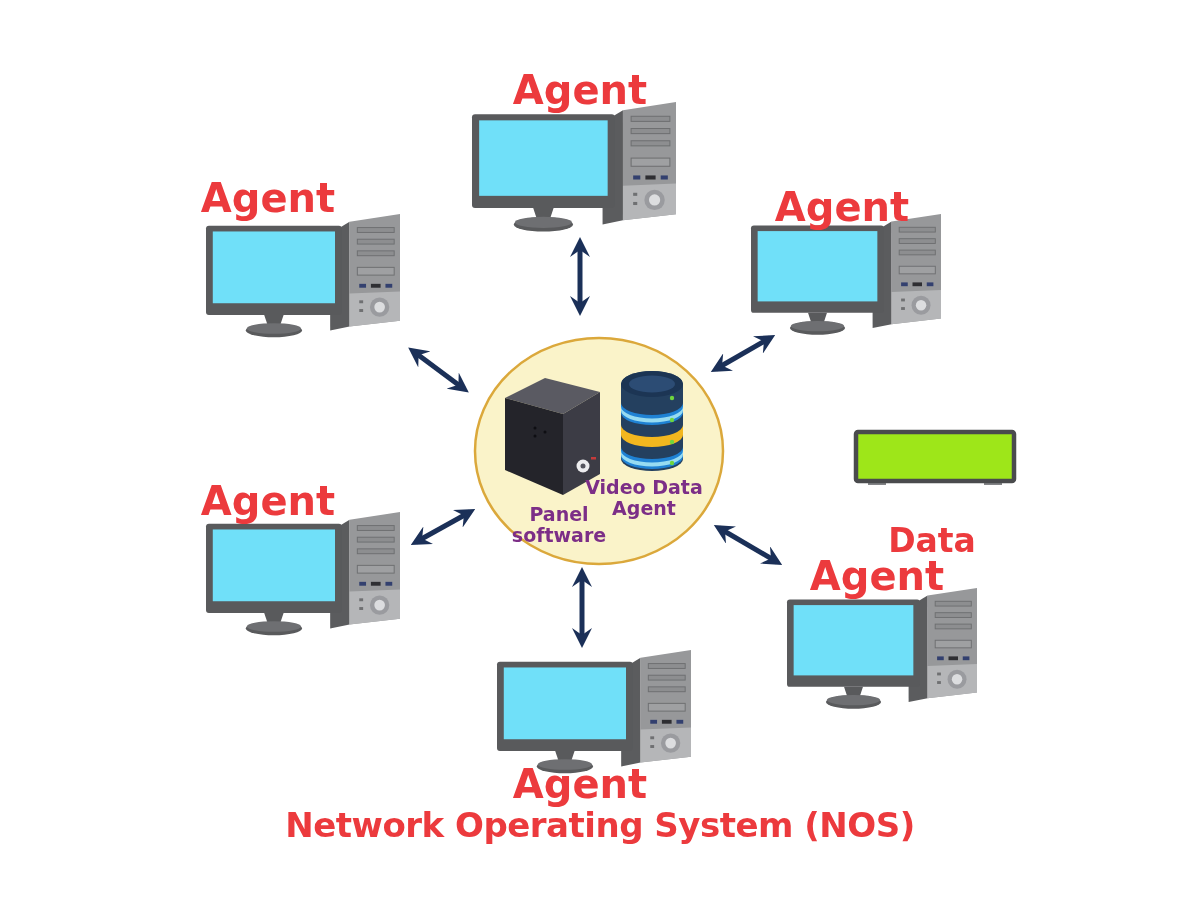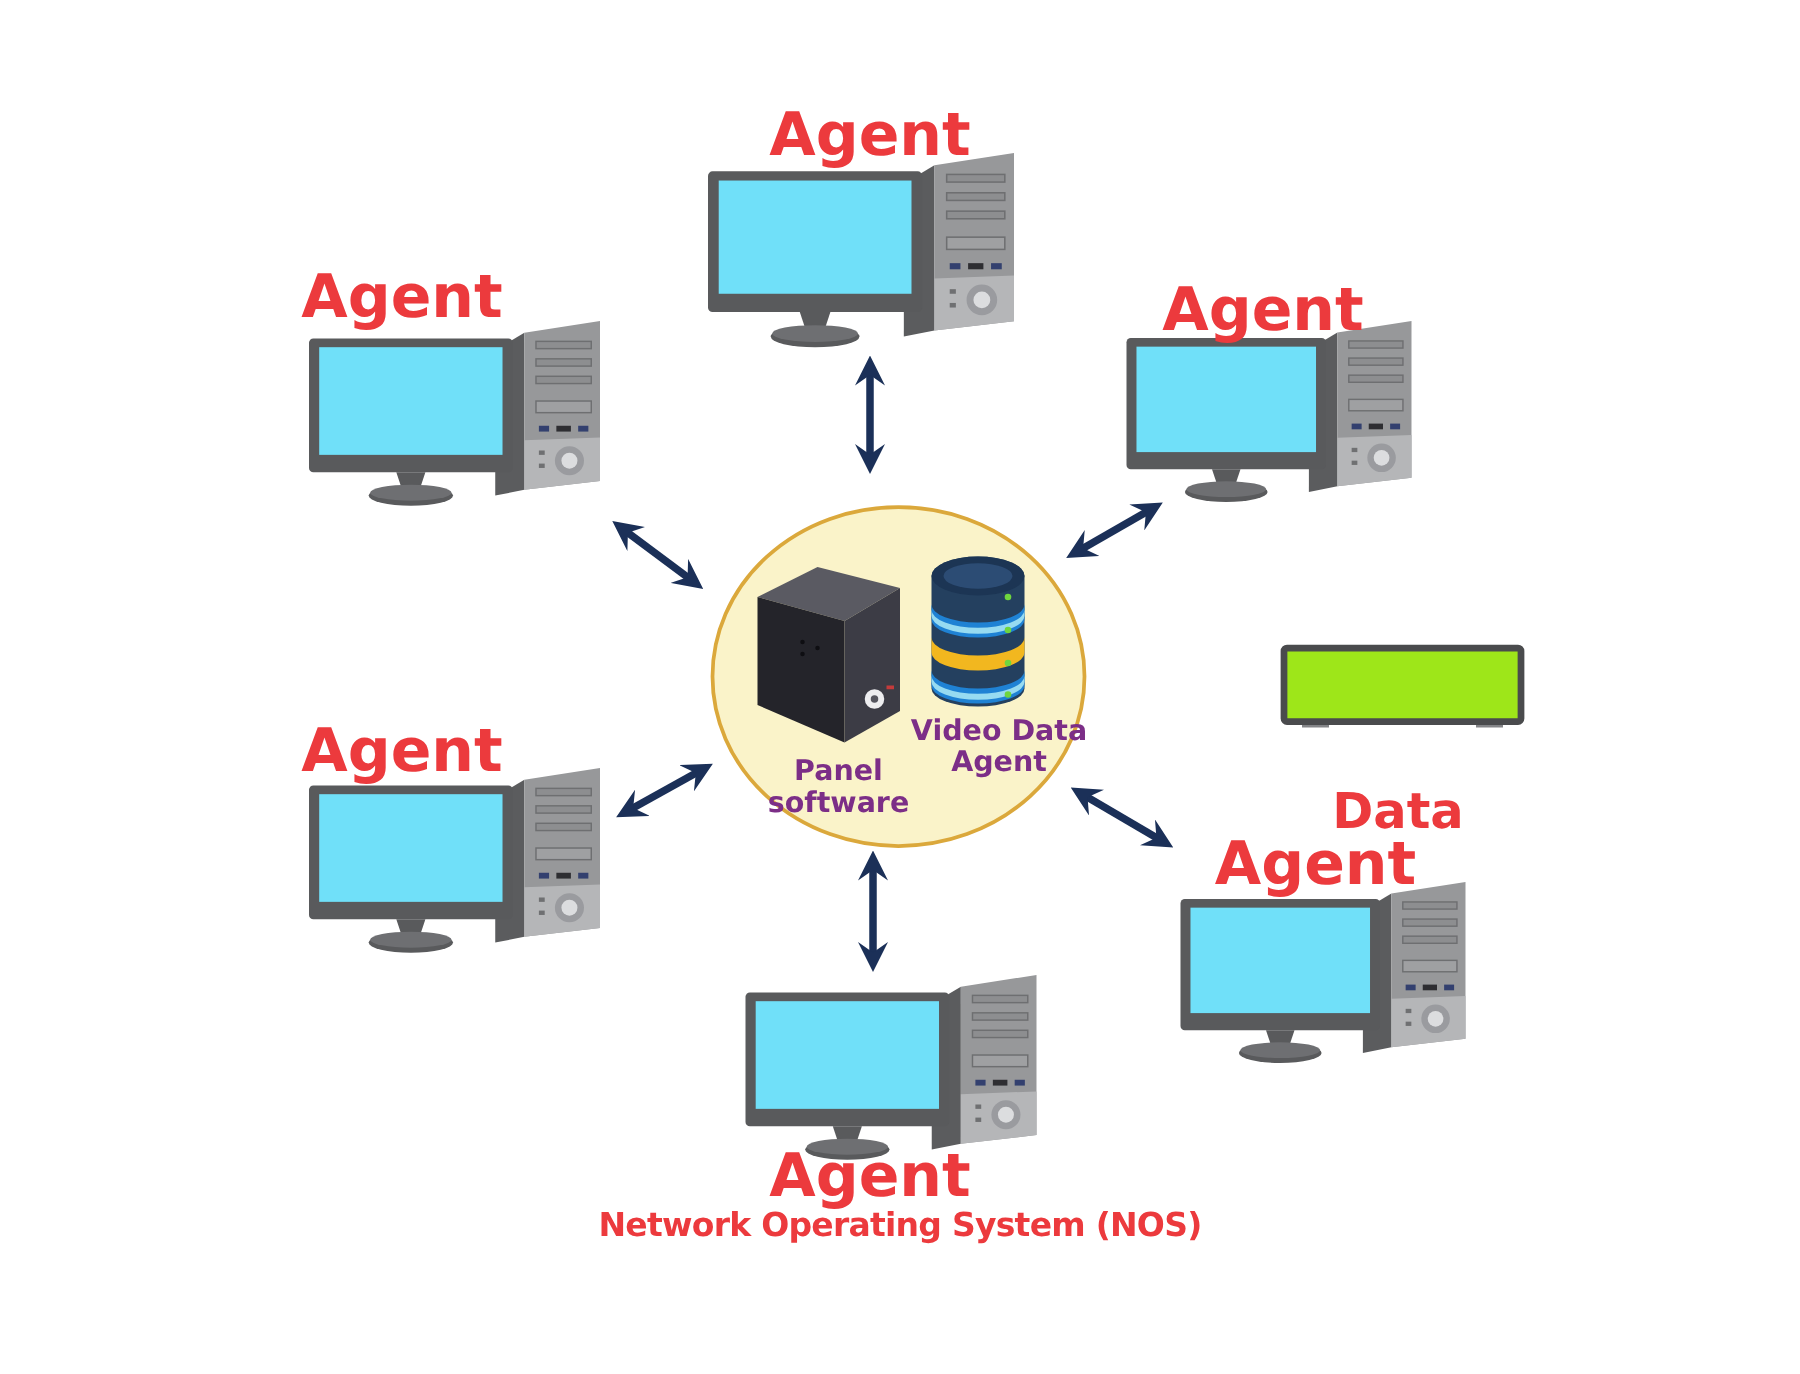--- a/index.html
+++ b/index.html
@@ -15,21 +15,21 @@
     position:absolute;
     transform:translateX(-50%);
     font-weight:bold;
     color:#EC3A3D;
     white-space:nowrap;
     text-align:center;
     line-height:1.12;
   }
   .agent-lbl{font-size:40px;}
   .admin-lbl{font-size:33px;line-height:1.12;}
-  .caption-lbl{font-size:22px;letter-spacing:-0.5px;}
+  .caption-lbl{font-size:34px;letter-spacing:-0.5px;}
   .hub-lbl{
     font-size:19px;
     color:#7C2E87;
     font-weight:bold;
     line-height:1.1;
   }
 </style>
 </head>
 <body>
 
@@ -137,20 +137,20 @@
   <div class="lbl admin-lbl" style="left:932px;top:486px;">
     <br>
     <span>Data</span>
   </div>
 
   <div class="lbl hub-lbl" style="left:559px;top:504px;">
     <span>Panel</span><br>
     <span>software</span>
   </div>
 
-  <div class="lbl hub-lbl" style="left:666px;top:477px;">
+  <div class="lbl hub-lbl" style="left:644px;top:477px;">
     <span>Video Data</span><br>
     <span>Agent</span>
   </div>
 
   <div class="lbl caption-lbl" style="left:600px;top:806px;">Network Operating System (NOS)</div>
 
 </div>
 
 </body></html>

